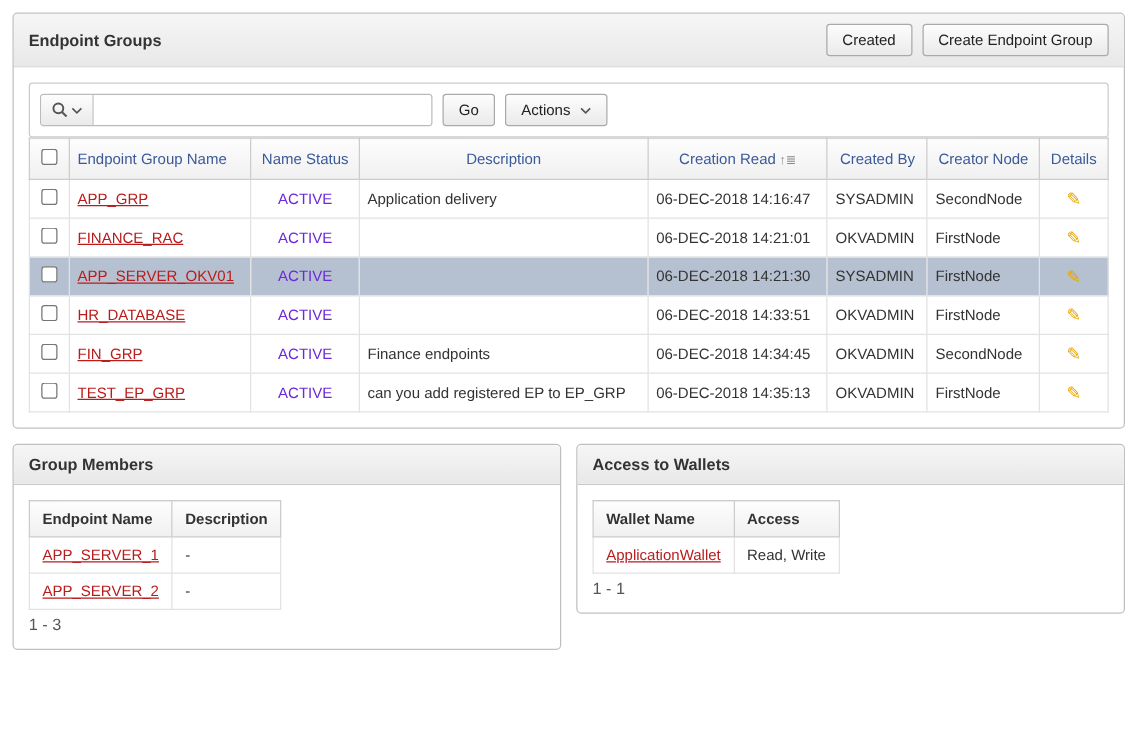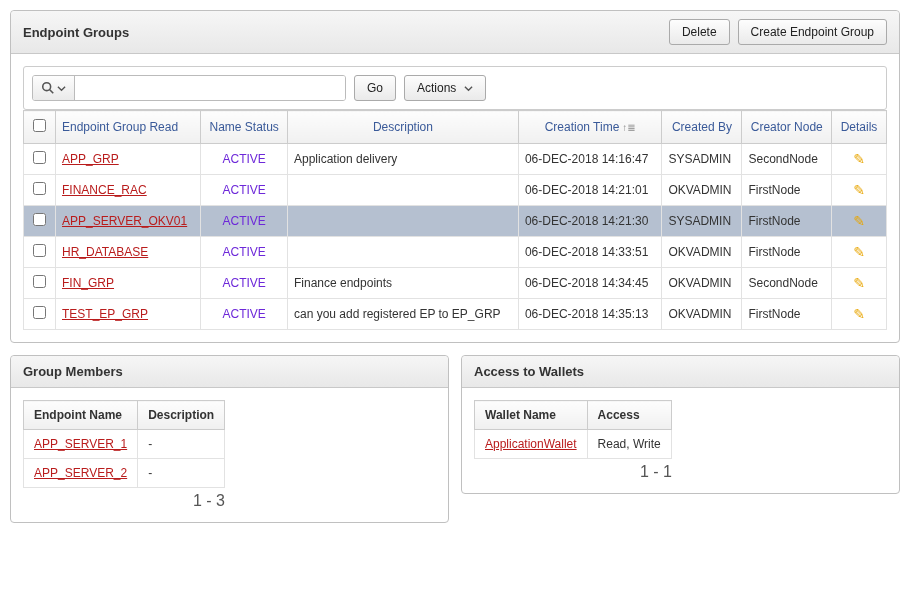--- a/index.html
+++ b/index.html
@@ -127,37 +127,36 @@
     font-weight: bold;
     text-align: left;
     color: #333;
   }
   table.inner td {
     border: 1px solid #e2e2e2;
     padding: 7px 10px;
     font-size: 12px;
   }
   .range {
-    text-align: right;
-    font-size: 16px;
+    font-size: 13px;
     color: #555;
     margin-top: 4px;
   }
   .chk { margin:0; }
   .pencil-icon { color:#e8a500; font-size:14px; cursor:pointer; }
   svg { display:block; }
 </style>
 </head>
 <body>
 
 <div class="panel">
   <div class="panel-header">
     <span class="panel-title">Endpoint Groups</span>
     <div class="btn-row">
-      <button class="btn">Delete</button>
+      <button class="btn">Created</button>
       <button class="btn">Create Endpoint Group</button>
     </div>
   </div>
   <div class="panel-body">
     <div class="toolbar">
       <div class="search-box">
         <button class="search-icon-btn">
           <span>
             <svg width="14" height="14" viewBox="0 0 16 16">
                 <circle cx="6.5" cy="6.5" r="4.5" stroke="#555" stroke-width="1.8" fill="none"></circle>
@@ -180,24 +179,24 @@
               <path d="M1 3 L5 7 L9 3" stroke="#555" stroke-width="1.5" fill="none"></path>
             </svg>
         </span>
       </button>
     </div>
 
     <table class="data">
       <thead>
         <tr>
           <th class="center" style="width:32px;"><input type="checkbox" class="chk" style=""></th>
-          <th><span>Endpoint Group Read</span></th>
+          <th><span>Endpoint Group Name</span></th>
           <th class="center"><span>Name Status</span></th>
           <th class="center"><span>Description</span></th>
-          <th class="center"><span>Creation Time</span><span class="sort-ind">↑≣</span></th>
+          <th class="center"><span>Creation Read</span><span class="sort-ind">↑≣</span></th>
           <th class="center"><span>Created By</span></th>
           <th class="center"><span>Creator Node</span></th>
           <th class="center" style="width:55px;"><span>Details</span></th>
         </tr>
       </thead>
       <tbody id="main-rows">
           <tr>
             <td class="center"><input type="checkbox" class="chk" style=""></td>
             <td><span class="link">APP_GRP</span></td>
             <td class="center"><span class="status-active">ACTIVE</span></td>

